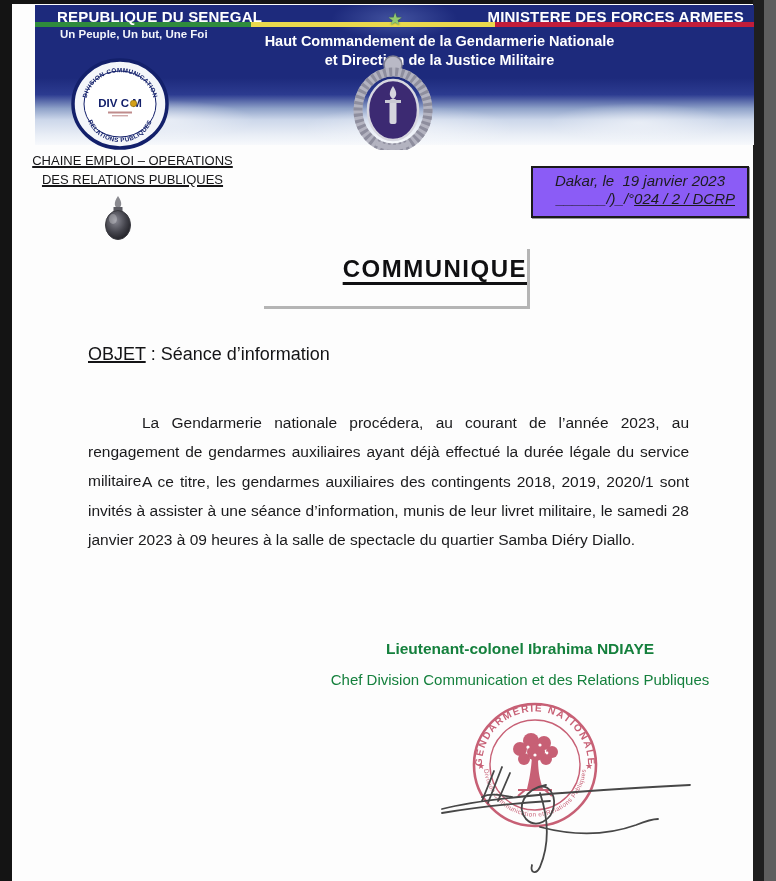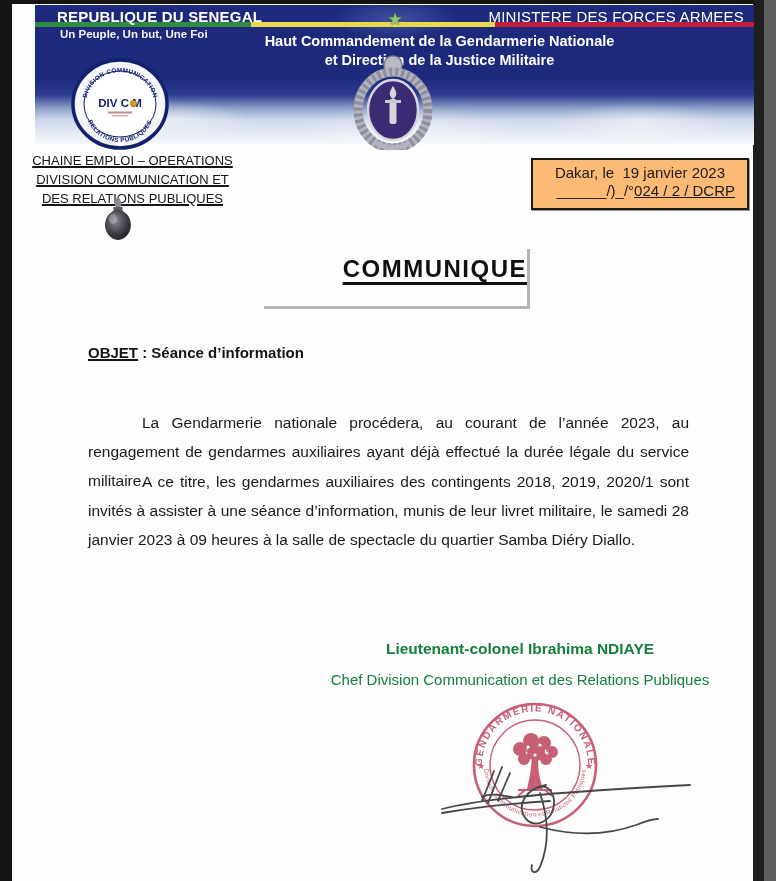--- a/index.html
+++ b/index.html
@@ -21,47 +21,47 @@
     left:35px;top:5px;width:719px;height:140px;
     background:
       radial-gradient(90px 30px at 50% 10%, rgba(110,130,200,.45), transparent 70%),
       radial-gradient(120px 26px at 18% 82%, rgba(255,255,255,.55), transparent 75%),
       radial-gradient(140px 30px at 52% 88%, rgba(255,255,255,.45), transparent 75%),
       radial-gradient(120px 26px at 84% 84%, rgba(255,255,255,.5), transparent 75%),
       linear-gradient(180deg, var(--navy) 0%, var(--navy) 52%, #2c3b90 64%, #8fa2c9 74%, #ccd7ea 82%, #e9eef6 93%, #f7f9fc 100%);
   }
   .rep{left:22px;top:3px;font-size:15px;font-weight:bold;color:#fff;letter-spacing:.2px;}
   .motto{left:25px;top:23px;font-size:11.5px;font-weight:bold;color:#f2f4fa;}
-  .ministry{right:10px;top:3px;font-size:15px;font-weight:normal;color:#fff;letter-spacing:.2px;}
+  .ministry{right:10px;top:3px;font-size:15px;font-weight:bold;color:#fff;letter-spacing:.2px;}
   .stripe{left:0;top:17px;width:100%;height:5px;
     background:linear-gradient(90deg,var(--flag-green) 0 30%,var(--flag-yellow) 30% 64%,var(--flag-red) 64% 100%);}
   .flag-star{left:340px;top:4px;width:40px;text-align:center;font-size:17px;color:#93c96e;text-shadow:0 0 2px #2e5b2e;}
   .cmd{left:0;top:28px;width:100%;text-align:center;font-size:14.5px;font-weight:bold;color:#fff;margin-left:45px;}
   .cmd2{top:47px;}
   .divcom{left:35px;top:52px;}
   .emblem{left:308px;top:48px;}
 
   
   .unit{left:30px;top:151px;width:205px;text-align:center;font-size:13px;font-weight:normal;line-height:19px;color:#161618;}
   .unit span{text-decoration:underline;text-decoration-thickness:2px;}
   .grenade{left:100px;top:194px;}
 
   
-  .datebox{left:531px;top:158px;width:214px;height:48px;border:2px solid #1a1a1a;background:#fdba74;box-shadow:1px 1px 0 #999;}
+  .datebox{left:531px;top:166px;width:214px;height:48px;border:2px solid #1a1a1a;background:#8b5cf6;box-shadow:1px 1px 0 #999;font-style:italic;}
   .date-line1{white-space:pre;text-align:center;font-size:15px;margin-top:4px;}
   .date-line2{text-align:right;font-size:15px;padding-right:12px;margin-top:1px;}
   .date-line2 .ref{text-decoration:underline;}
 
   
   .title-box{left:264px;top:249px;width:263px;height:57px;border-right:3px solid #b5b5b5;border-bottom:3px solid #b5b5b5;}
   .title-text{width:100%;text-align:right;margin-top:6px;font-size:24px;font-weight:bold;letter-spacing:1.5px;color:#101012;
     text-decoration:underline;text-decoration-thickness:3px;text-underline-offset:5px;}
 
   
-  .objet{left:88px;top:344px;font-size:15px;font-weight:bold;color:#141416;}
+  .objet{left:88px;top:344px;font-size:18px;font-weight:normal;color:#141416;}
   .objet .lbl{text-decoration:underline;text-decoration-thickness:2px;}
   .para{left:88px;width:601px;font-size:15.5px;line-height:29px;text-align:justify;text-indent:54px;color:#1a1a1c;}
   .para1{top:381px;margin-top:27px;}
   .para2{top:467px;}
 
   
   .sig-name{left:290px;top:640px;width:460px;text-align:center;font-size:15.5px;font-weight:bold;color:#15803d;}
   .sig-role{left:290px;top:671px;width:460px;text-align:center;font-size:15px;color:#15803d;}
 
   .stampwrap{left:428px;top:697px;}
@@ -112,21 +112,20 @@
     <ellipse cx="50" cy="57" rx="25" ry="30" fill="#3c2a72" stroke="#d7d7e0" stroke-width="2.5"></ellipse>
     <path d="M50 33 c-5 7 -3.5 11 0 13 c3.5 -2 5 -6 0 -13 Z" fill="#d5d5de"></path>
     <rect x="46.5" y="46" width="7" height="25" rx="2" fill="#d5d5de"></rect>
     <rect x="42" y="47" width="16" height="3" fill="#c9c9d3"></rect>
     <path d="M33 90 q17 9 34 0" stroke="#b3b3c0" stroke-width="5" fill="none"></path>
   </svg>
 </div>
 
 <div class="abs unit">
   <div><span>CHAINE EMPLOI – OPERATIONS</span></div>
-  <div><span>DIVISION COMMUNICATION ET</span></div>
   <div><span>DES RELATIONS PUBLIQUES</span></div>
 </div>
 
 <svg class="abs grenade" width="36" height="48" viewBox="0 0 36 48">
   <defs>
     <radialGradient id="gg" cx="40%" cy="35%" r="75%">
       <stop offset="0%" stop-color="#8a8a94"></stop>
         <stop offset="55%" stop-color="#44444c"></stop>
         <stop offset="100%" stop-color="#17171c"></stop>
     </radialGradient>

